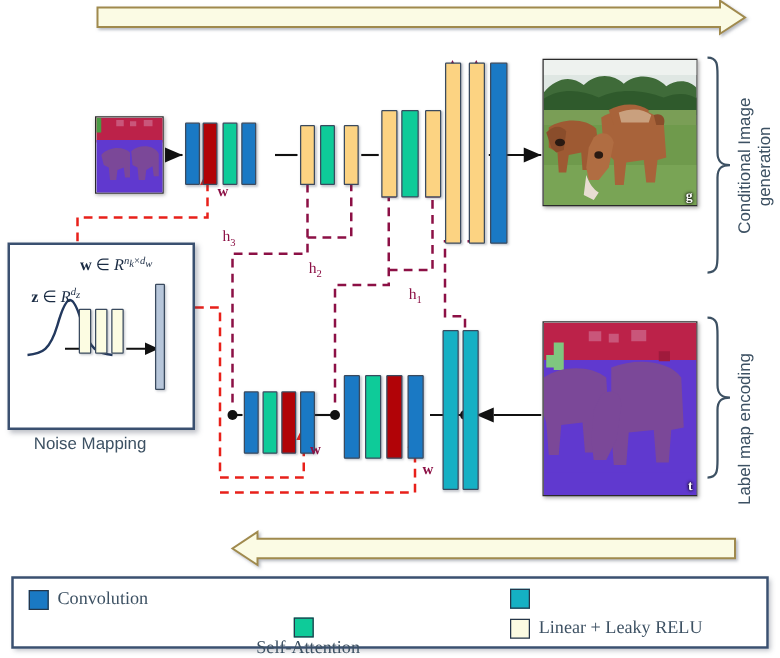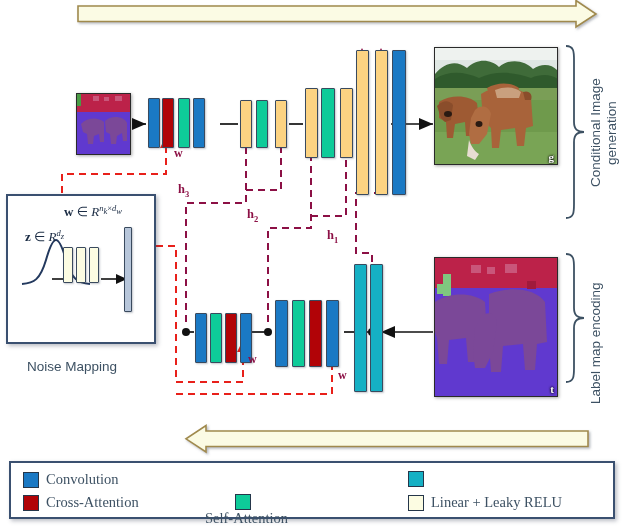--- a/index.html
+++ b/index.html
@@ -16,21 +16,21 @@
   .c-spade{background:#fcd382;}
   .c-self{background:#0ecb99;}
   .c-bn{background:#15b0c4;}
   .c-lin{background:#fcfce2;}
 
   .panel{position:absolute;box-sizing:border-box;border:2.2px solid #3a5070;
          background:#ffffff;box-shadow:2px 2px 4px rgba(60,70,90,.35);}
 
   .lbl{position:absolute;white-space:nowrap;}
   .wlab{font-weight:bold;font-size:12px;color:#8c1045;font-family:"Liberation Serif",serif;}
-  .hlab{font-weight:bold;font-size:12.5px;color:#8c1045;font-family:"Liberation Serif",serif;}
+  .hlab{font-weight:normal;font-size:12.5px;color:#8c1045;font-family:"Liberation Serif",serif;}
   .mathlab{font-size:13px;color:#1b2c44;font-family:"Liberation Serif",serif;}
   .mathlab i{font-style:italic;}
   .mathlab b{font-weight:bold;font-style:normal;}
   sub,sup{font-size:8.5px;}
   sub i,sup i{font-style:italic;}
 
   .capt{position:absolute;font-size:13.5px;color:#3d5163;white-space:nowrap;}
 
   .vlabel{position:absolute;writing-mode:vertical-rl;transform:rotate(180deg);
           font-size:13.5px;color:#3d5163;text-align:center;line-height:1.18;}
@@ -147,21 +147,21 @@
 
   <div class="blk c-lin" style="left:63px;top:247px;width:10px;height:36px;"></div>
   <div class="blk c-lin" style="left:76px;top:247px;width:10px;height:36px;"></div>
   <div class="blk c-lin" style="left:89px;top:247px;width:10px;height:36px;"></div>
 
   <div class="blk" style="left:124px;top:227px;width:8px;height:85px;background:#b7c6da;"></div>
 
   <div class="lbl mathlab" style="left:25px;top:228px;"><b>z</b> ∈ <i>R</i><sup><i>d<sub>z</sub></i></sup></div>
   <div class="lbl mathlab" style="left:64px;top:203px;"><b>w</b> ∈ <i>R</i><sup><i>n<sub>k</sub></i>×<i>d<sub>w</sub></i></sup></div>
 
-  <div class="capt" style="left:27px;top:347px;margin-top:12px;">Noise Mapping</div>
+  <div class="capt" style="left:27px;top:347px;">Noise Mapping</div>
 
   <div class="imgbox" style="left:76px;top:93px;width:55px;height:62px;">
     <svg width="55" height="62" viewBox="0 0 55 62" preserveAspectRatio="none">
       <rect x="0" y="0" width="55" height="20" fill="#bc2249"></rect>
       <rect x="0" y="0" width="4" height="12" fill="#4a9b45"></rect>
       <rect x="0" y="18" width="55" height="44" fill="#6039cf"></rect>
       <rect x="16" y="2" width="6" height="5" fill="#c9567a"></rect>
       <rect x="27" y="3" width="5" height="4" fill="#c9567a"></rect>
       <rect x="38" y="2" width="7" height="5" fill="#c9567a"></rect>
       <path d="M4,30 C10,23 22,23 27,28 L27,48 L23,48 L22,40 L17,42 L16,50 L11,50 L10,40 L6,38 Z" fill="#7b4898"></path>
@@ -259,24 +259,20 @@
   <div class="vlabel" style="left:588px;top:48px;height:170px;width:32px;">Conditional Image
 generation</div>
   <div class="vlabel" style="left:588px;top:258px;height:170px;width:32px;">Label map
 encoding</div>
 
   <div id="legend">
     <div class="lgrow" style="left:12px;top:8px;">
       <span class="sw" style="background:#1a79c4;"></span>
       <span class="lgtxt">Convolution</span>
     </div>
-    <div class="lgrow" style="left:12px;top:31px;">
-      <span class="sw" style="background:#b10307;"></span>
-      <span class="lgtxt">Cross-Attention</span>
-    </div>
     <div class="lgrow" style="left:194px;top:31px;flex-direction:column;">
       <span class="sw" style="background:#0ecb99;"></span>
       <span class="lgtxt">Self-Attention</span>
     </div>
     <div class="lgrow" style="left:397px;top:8px;">
       <span class="sw" style="background:#15b0c4;"></span>
     </div>
     <div class="lgrow" style="left:397px;top:31px;align-items:center;">
       <span class="sw" style="background:#fcfce2;"></span>
       <span class="lgtxt">Linear + Leaky RELU</span>

